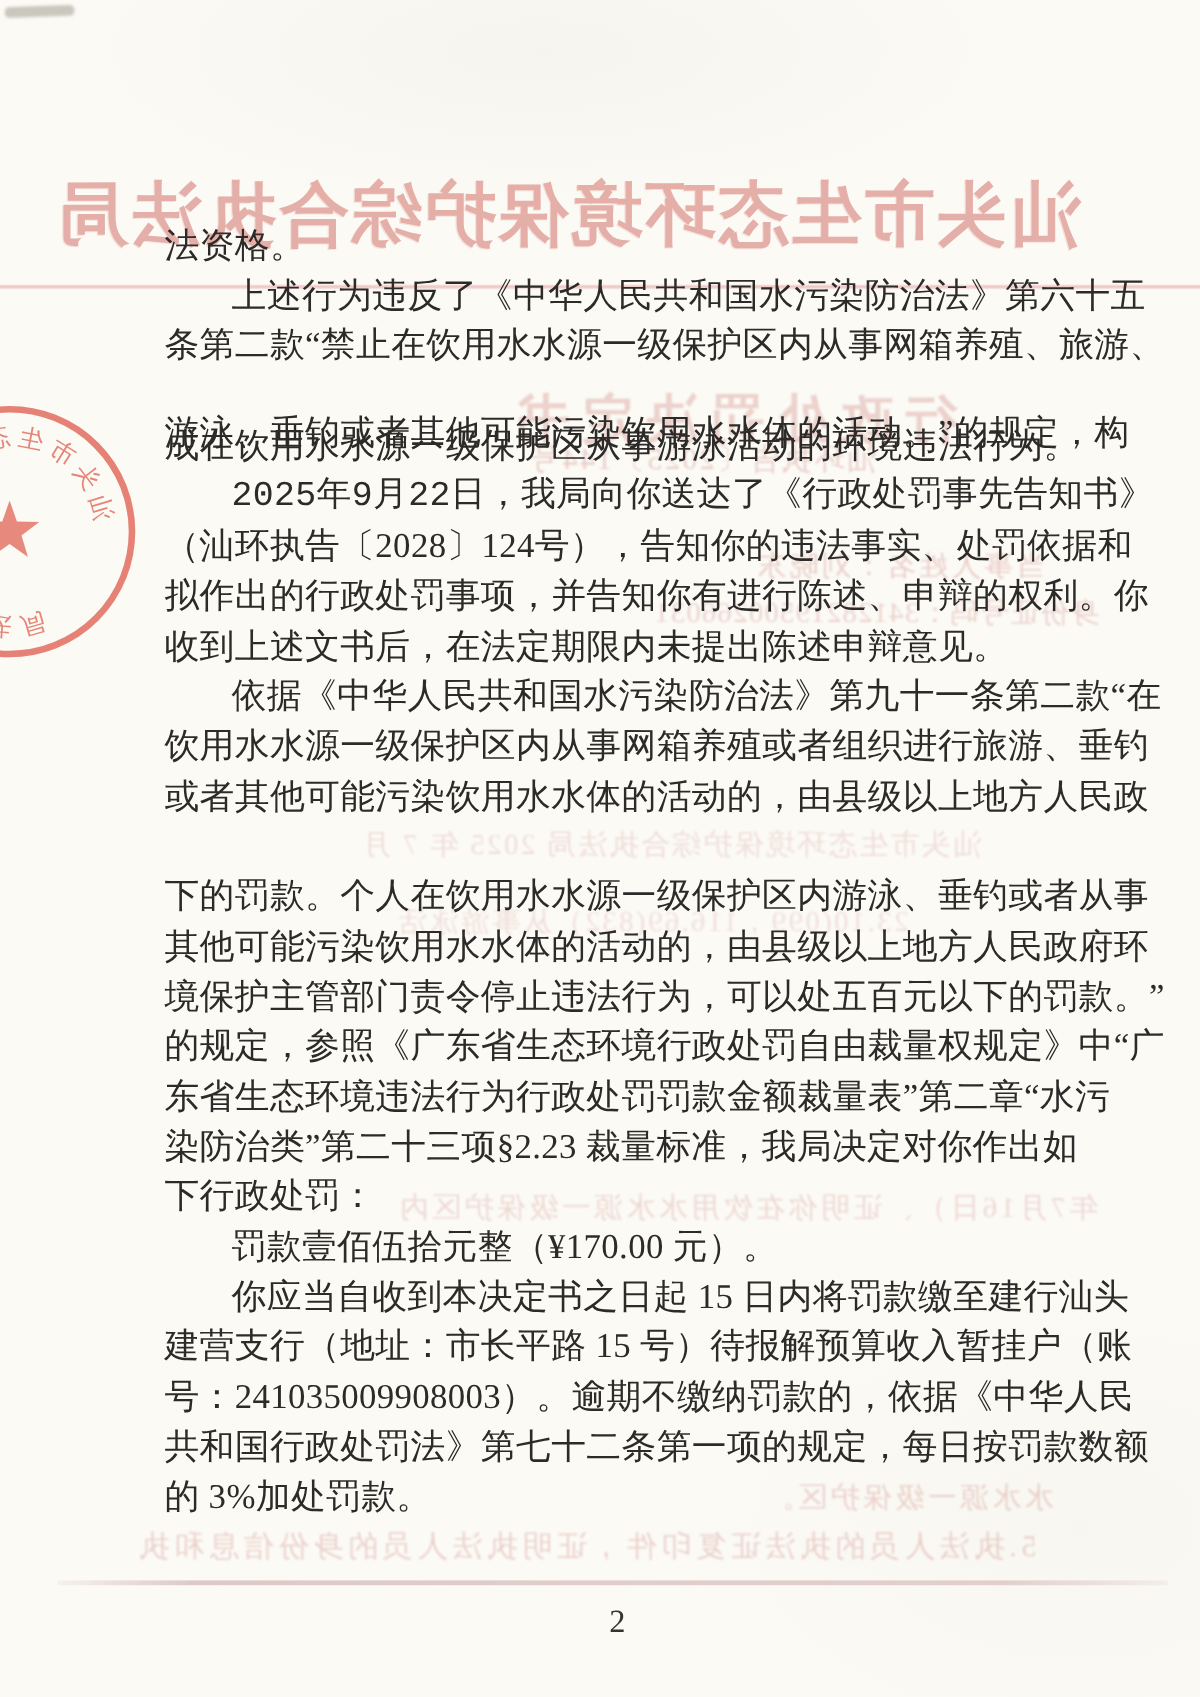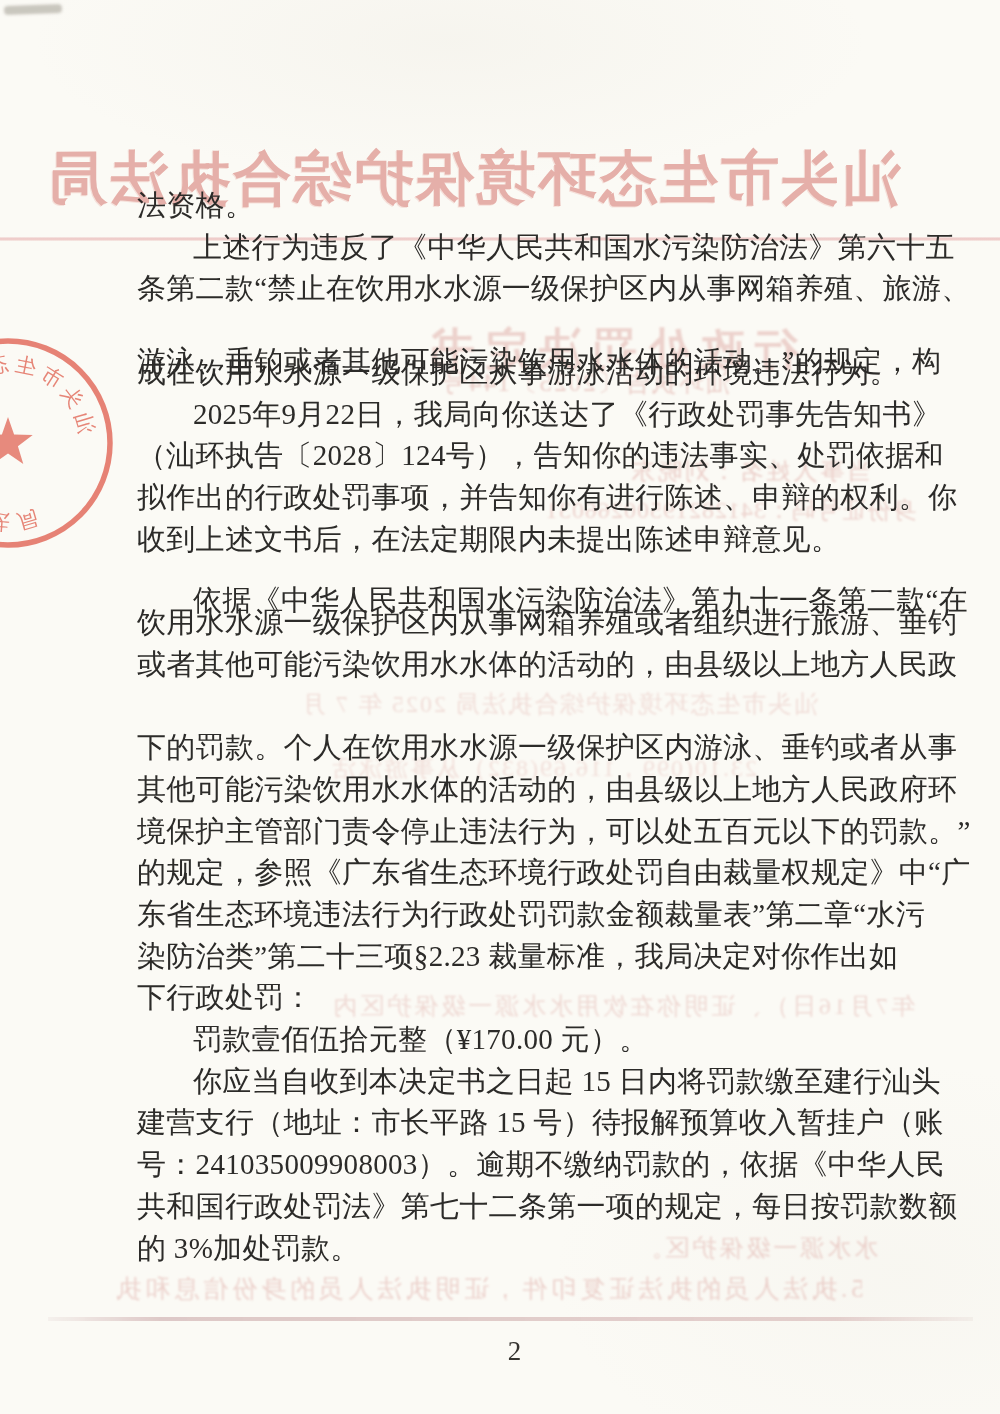--- a/index.html
+++ b/index.html
@@ -91,25 +91,25 @@
       <div class="bleed-line" style="left: 635px; top: 1232px; font-size: 24px; opacity: 0.42; letter-spacing: 3px;">水水源一级保护区。</div>
       <div class="bleed-line" style="left: 112px; top: 1272px; font-size: 25px; opacity: 0.42; letter-spacing: 4px;">5.执法人员的执法证复印件，证明执法人员的身份信息和执</div>
     </div>
 
   <div class="body-text">
       <div class="line" style="left: 137px; top: 188px;">法资格。</div>
       <div class="line" style="left: 137px; top: 271px;">条第二款“禁止在饮用水水源一级保护区内从事网箱养殖、旅游、</div>
       <div class="line" style="left: 193px; top: 230px;">上述行为违反了《中华人民共和国水污染防治法》第六十五</div>
       <div class="line" style="left: 137px; top: 313px; margin-top: 31px;">游泳、垂钓或者其他可能污染饮用水水体的活动。”的规定，构</div>
       <div class="line" style="left: 137px; top: 355px;">成在饮用水水源一级保护区从事游泳活动的环境违法行为。</div>
-      <div class="line" style="left: 193px; top: 397px;">2025年9月22日，我局向你送达了《行政处罚事先告知书》</div>
+      <div class="line" style="left: 193px; top: 397px; font-family: Liberation Mono, monospace;">2025年9月22日，我局向你送达了《行政处罚事先告知书》</div>
       <div class="line" style="left: 137px; top: 438px;">（汕环执告〔2028〕124号），告知你的违法事实、处罚依据和</div>
       <div class="line" style="left: 137px; top: 480px;">拟作出的行政处罚事项，并告知你有进行陈述、申辩的权利。你</div>
       <div class="line" style="left: 137px; top: 522px;">收到上述文书后，在法定期限内未提出陈述申辩意见。</div>
-      <div class="line" style="left: 193px; top: 563px; margin-top: 20px;">依据《中华人民共和国水污染防治法》第九十一条第二款“在</div>
+      <div class="line" style="left: 193px; top: 563px;">依据《中华人民共和国水污染防治法》第九十一条第二款“在</div>
       <div class="line" style="left: 137px; top: 605px;">饮用水水源一级保护区内从事网箱养殖或者组织进行旅游、垂钓</div>
       <div class="line" style="left: 137px; top: 647px;">或者其他可能污染饮用水水体的活动的，由县级以上地方人民政</div>
       <div class="line" style="left: 137px; top: 730px;">下的罚款。个人在饮用水水源一级保护区内游泳、垂钓或者从事</div>
       <div class="line" style="left: 137px; top: 772px;">其他可能污染饮用水水体的活动的，由县级以上地方人民政府环</div>
       <div class="line" style="left: 137px; top: 814px;">境保护主管部门责令停止违法行为，可以处五百元以下的罚款。”</div>
       <div class="line" style="left: 137px; top: 855px;">的规定，参照《广东省生态环境行政处罚自由裁量权规定》中“广</div>
       <div class="line" style="left: 137px; top: 897px;">东省生态环境违法行为行政处罚罚款金额裁量表”第二章“水污</div>
       <div class="line" style="left: 137px; top: 939px;">染防治类”第二十三项§2.23 裁量标准，我局决定对你作出如</div>
       <div class="line" style="left: 137px; top: 980px;">下行政处罚：</div>
       <div class="line" style="left: 193px; top: 1022px;">罚款壹佰伍拾元整（¥170.00 元）。</div>

